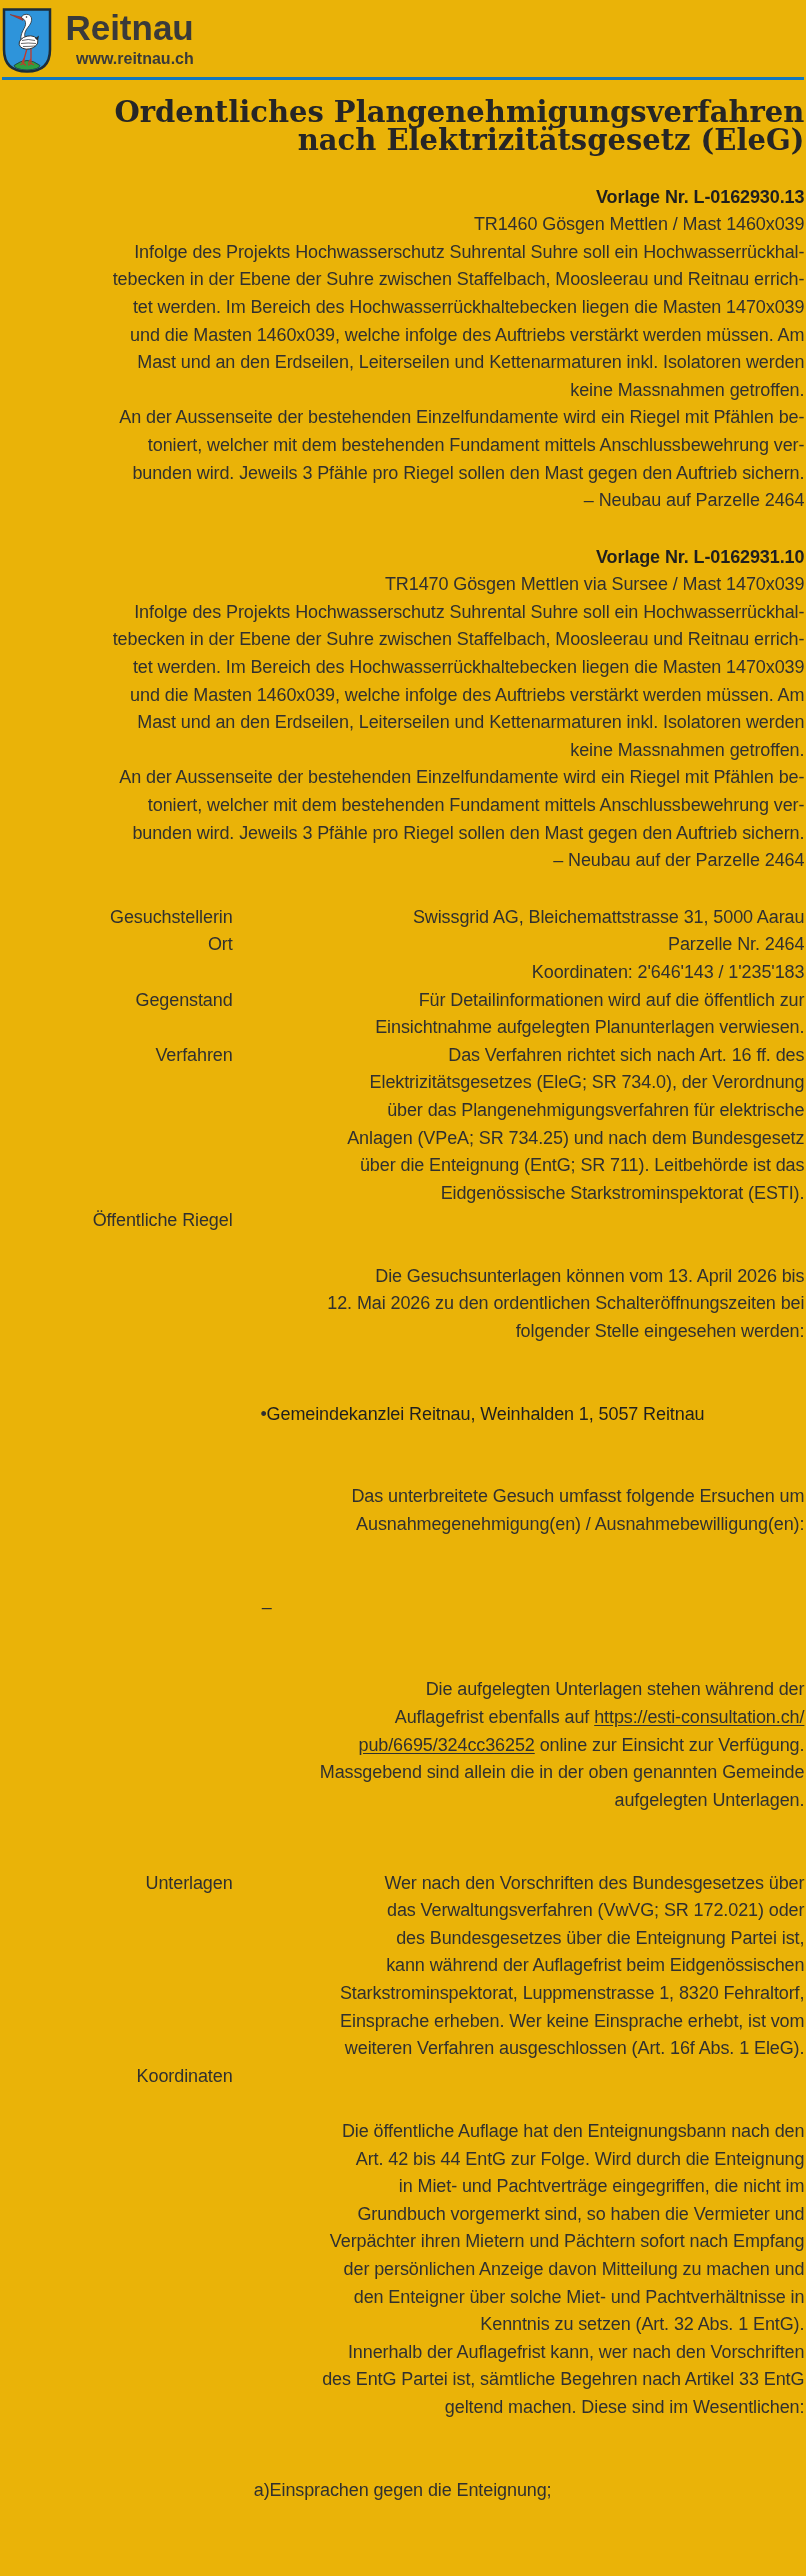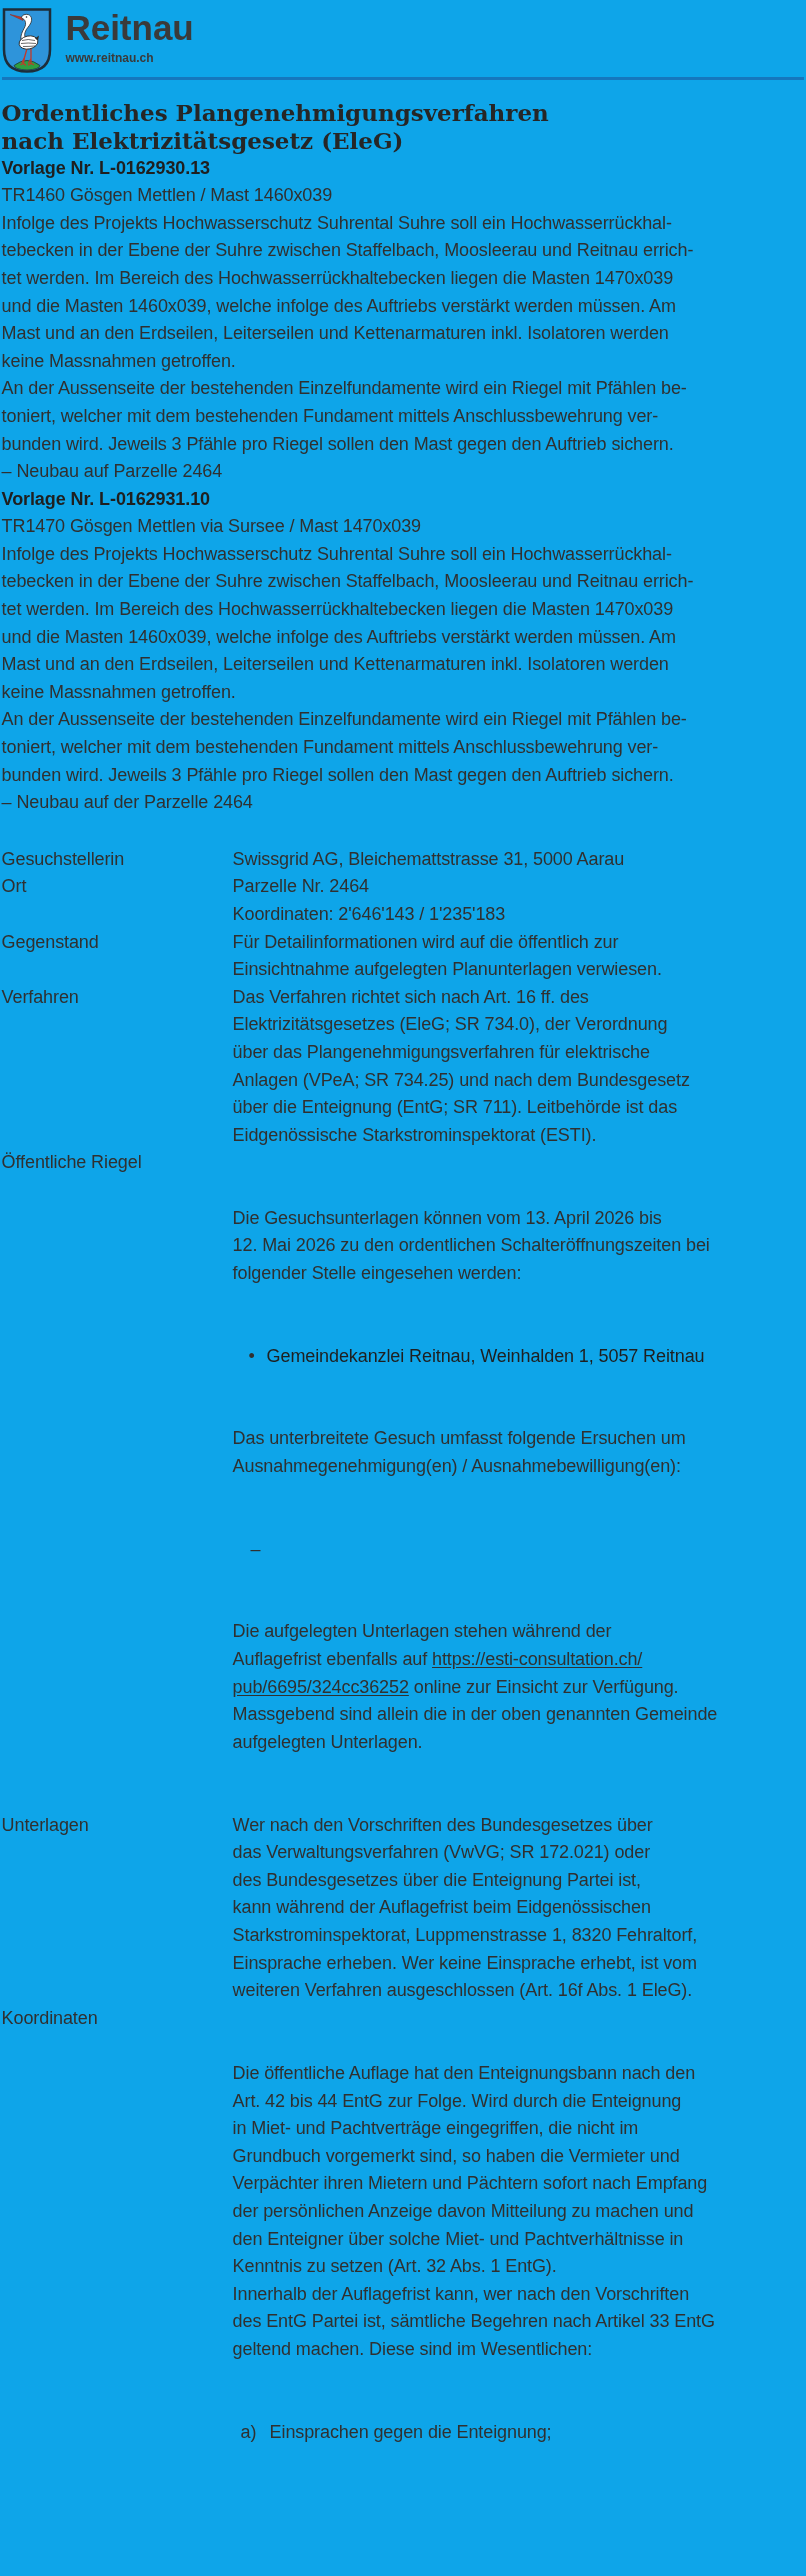--- a/index.html
+++ b/index.html
@@ -1,42 +1,42 @@
 <!DOCTYPE html>
 <html lang="de" style="font-size:13px"><head>
 <meta charset="utf-8">
 <style>
   * { margin:0; padding:0; box-sizing:border-box; }
   html,body { background:#ffffff; }
   .page {
-    width:806px; height:2576px; overflow:hidden; background:#0ea5e9;
+    width:806px; height:2576px; overflow:hidden; background:#eab308;
     font-family:"Liberation Sans", sans-serif;
     color:#303030; font-size:18px; line-height:27.6px; letter-spacing:-0.1px;
-    padding:6.5px 1.6px 0 1.6px; position:relative;
+    padding:6.5px 1.6px 0 1.6px; position:relative;text-align:right;
   }
   .pre { white-space:pre; }
 
   
   .header { display:flex; align-items:flex-start; height:67px; }
   .crest { width:50px; height:67px; flex:0 0 auto; }
   .brand { margin-left:13.8px; padding-top:1.6px; }
   .brand-name { font-size:35px; line-height:39px; font-weight:bold; color:#3a3a3a; letter-spacing:0; }
-  .brand-url  { font-size:12px; line-height:23px; font-weight:bold; color:#3a3a3a; letter-spacing:0; }
+  .brand-url  { font-size:16px; line-height:23px; font-weight:bold; color:#3a3a3a; letter-spacing:0; }
   .rule { height:3.2px; background:#1577bd; margin-top:3.2px; }
 
   
   .doc-title {
     margin-top:19.5px;
     font-family:"DejaVu Serif", serif;
-    font-size:23px; line-height:27.6px; font-weight:bold; color:#262626;
+    font-size:29px; line-height:27.6px; font-weight:bold; color:#262626;
     white-space:pre; letter-spacing:0;
   }
 
   
-  .vorlage { }
+  .vorlage { margin-top:29px; }
   .vorlage-nr { font-weight:bold; color:#1f1f1f; }
   .vorlage-sub { color:#303030; }
   .vorlage-body { white-space:pre; }
 
   
   .details { margin-top:29px; }
   .drow { display:flex; align-items:flex-start; }
   .dlabel { flex:0 0 231px; white-space:pre; }
   .dvalue { flex:1 1 auto; white-space:pre; min-width:0; }
 

